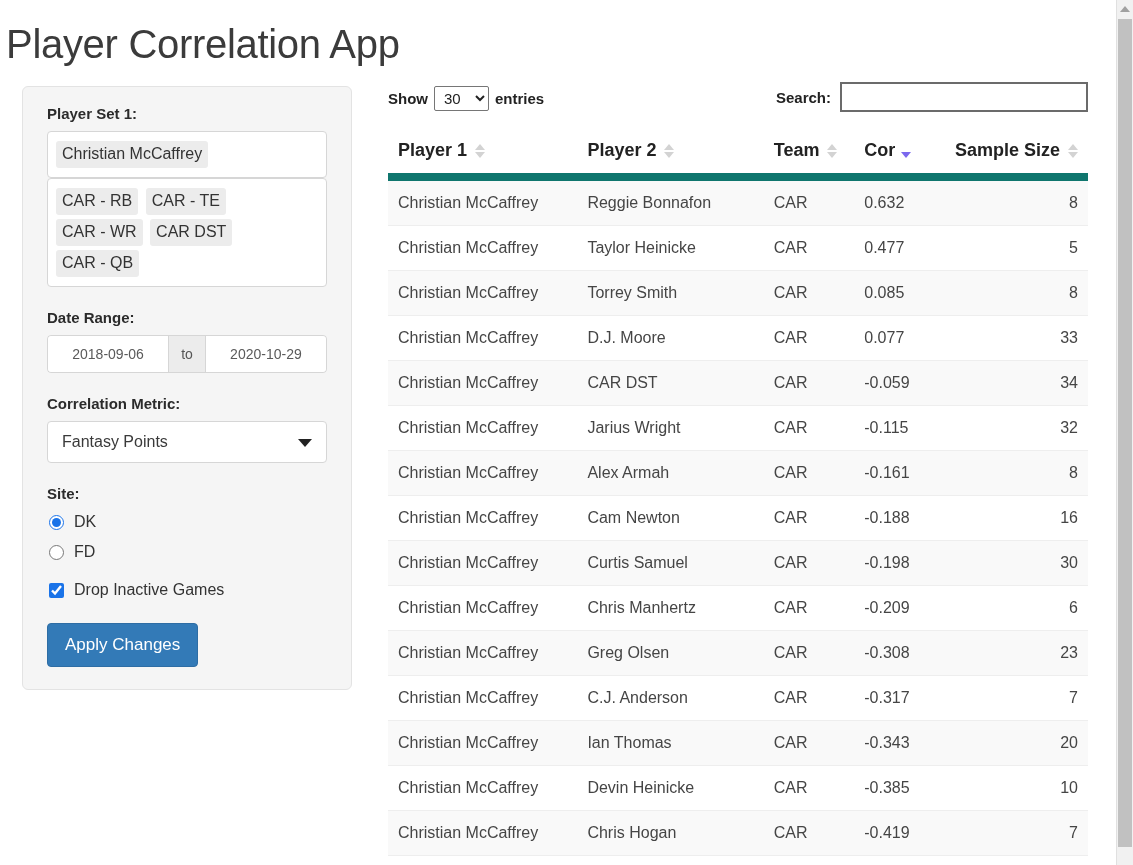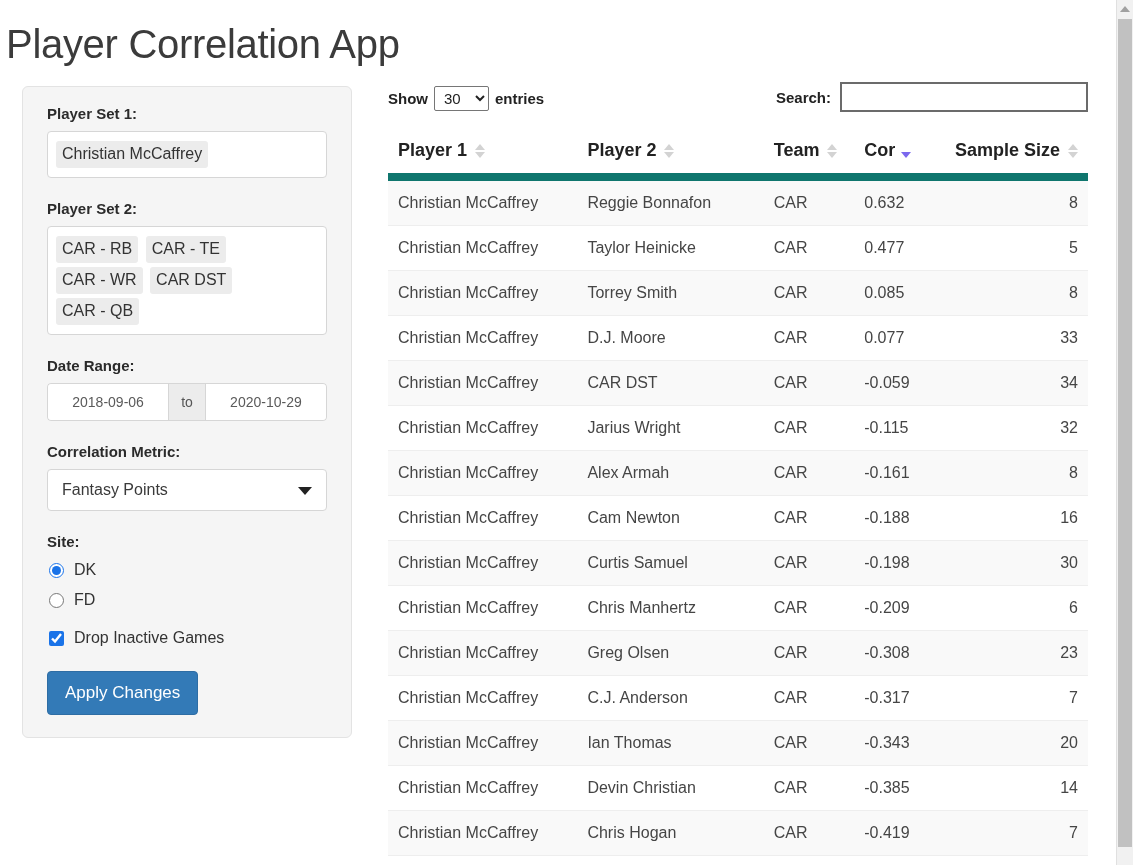--- a/index.html
+++ b/index.html
@@ -323,21 +323,20 @@
 
     <div id="columns">
 
       <div id="sidebar">
 
         <div class="field-label">Player Set 1:</div>
         <div class="select-box" id="player-set-1-box">
           <span class="chip">Christian McCaffrey</span>
         </div>
 
-        <div class="field-label spaced">Player Set 2:</div>
         <div class="select-box" id="player-set-2-box">
           <span class="chip">CAR - RB</span>
           <span class="chip">CAR - TE</span>
           <span class="chip">CAR - WR</span>
           <span class="chip">CAR DST</span>
           <span class="chip">CAR - QB</span>
         </div>
 
         <div class="field-label spaced">Date Range:</div>
         <div id="date-range">
@@ -528,24 +527,24 @@
               </tr>
               <tr>
                 <td class="col-p1">Christian McCaffrey</td>
                 <td class="col-p2">Ian Thomas</td>
                 <td class="col-team">CAR</td>
                 <td class="col-cor">-0.343</td>
                 <td class="col-ss td-right">20</td>
               </tr>
               <tr>
                 <td class="col-p1">Christian McCaffrey</td>
-                <td class="col-p2">Devin Christian</td>
+                <td class="col-p2">Devin Heinicke</td>
                 <td class="col-team">CAR</td>
                 <td class="col-cor">-0.385</td>
-                <td class="col-ss td-right">14</td>
+                <td class="col-ss td-right">10</td>
               </tr>
               <tr>
                 <td class="col-p1">Christian McCaffrey</td>
                 <td class="col-p2">Chris Hogan</td>
                 <td class="col-team">CAR</td>
                 <td class="col-cor">-0.419</td>
                 <td class="col-ss td-right">7</td>
               </tr>
             </tbody>
         </table>

